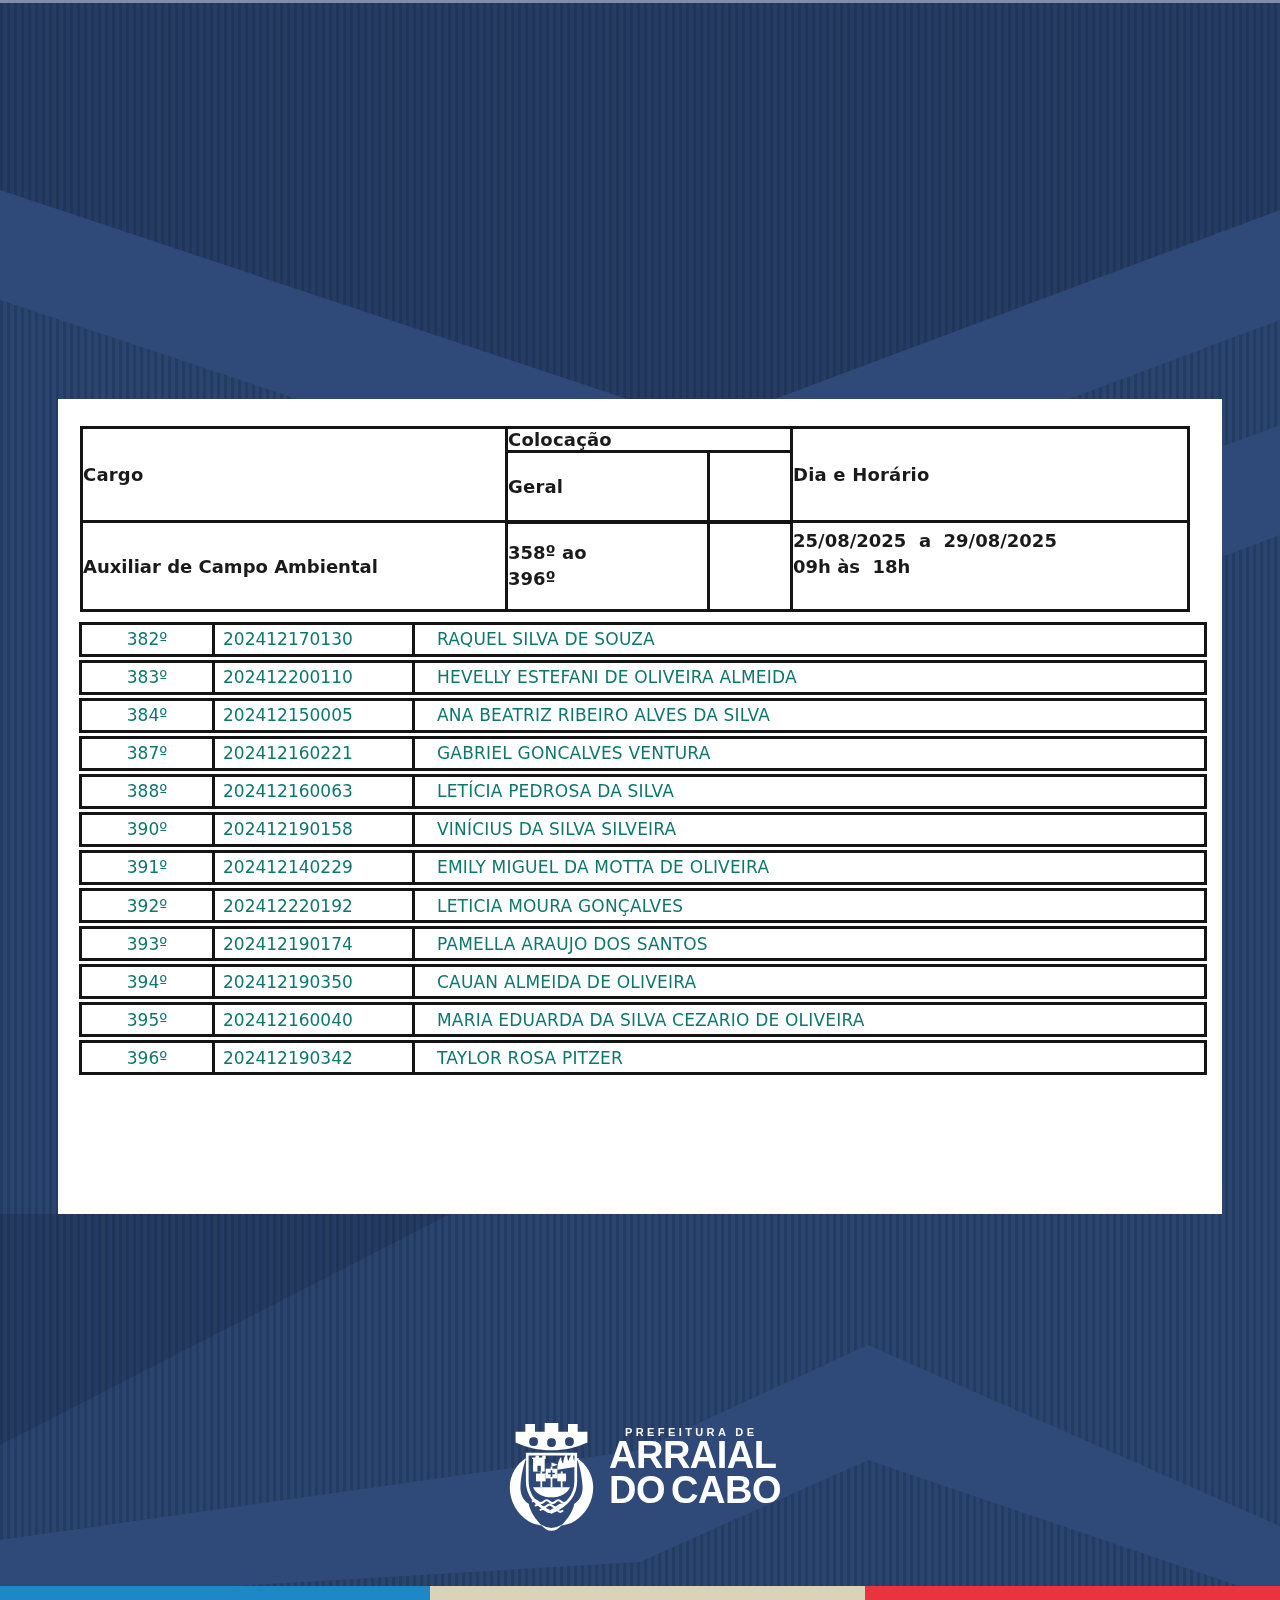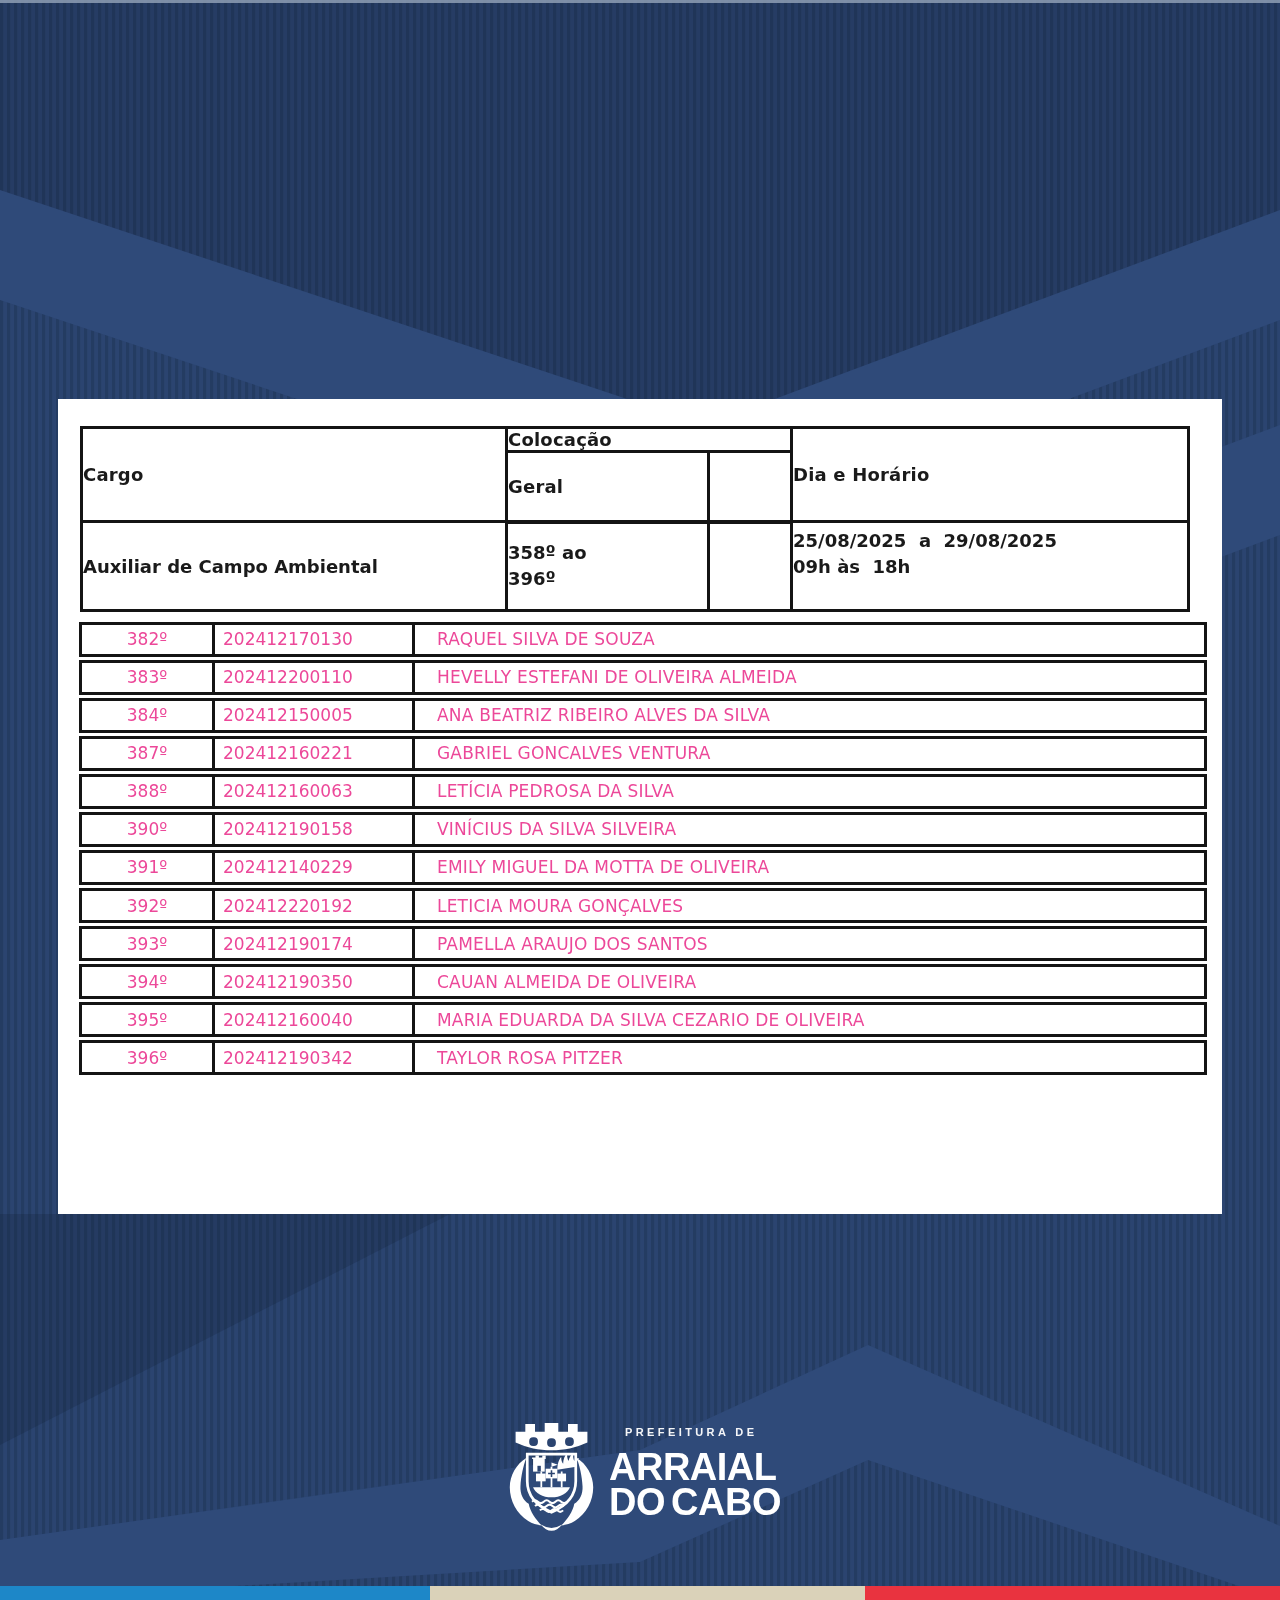--- a/index.html
+++ b/index.html
@@ -38,34 +38,34 @@
   .pre{white-space:pre;}
 
   
   .rows{
     position:absolute; left:21px; top:223px; width:1128px;
     display:flex; flex-direction:column; gap:3.45px;
   }
   .row{
     box-sizing:border-box; height:34.6px; border:3px solid var(--ink);
     background:#fff; display:flex; align-items:center;
-    font-size:17px; color:#ec4899;
+    font-size:17px; color:#0f766e;
   }
   .row .c{box-sizing:border-box; height:100%; display:flex; align-items:center;}
   .c-pos{width:133px; border-right:3px solid var(--ink); justify-content:center;}
   .c-id{width:200px; border-right:3px solid var(--ink); padding-left:8px;}
   .c-name{flex:1; padding-left:22px; letter-spacing:.2px;}
 
   
   .logo{position:absolute; left:503px; top:1418px; width:290px; height:118px; color:#fff;}
   .crest{position:absolute; left:0; top:1px; width:97px; height:113px;}
   .logo-text{position:absolute; left:106px; top:8px; font-family:"Liberation Sans",sans-serif;}
   .logo-pre{font-size:11px; font-weight:bold; letter-spacing:3.4px; opacity:.95; padding-left:16px;}
   .logo-t1,.logo-t2{font-size:38px; font-weight:bold; line-height:35px; letter-spacing:-.5px;}
-  .logo-t1{margin-top:12px;}
+  .logo-t1{margin-top:0;}
   .logo-t2{word-spacing:-4px;}
 
   
   .bottom-bar{position:absolute; left:0; bottom:0; width:1280px; height:14px; display:flex;}
   .bottom-bar .b{height:100%;}
   .b-blue{width:430px; background:var(--bar-blue);}
   .b-beige{width:435px; background:var(--bar-beige);}
   .b-red{flex:1; background:var(--bar-red);}
 
   .top-line{position:absolute;left:0;top:0;width:1280px;height:3px;background:#8e9db4;opacity:.85;}

